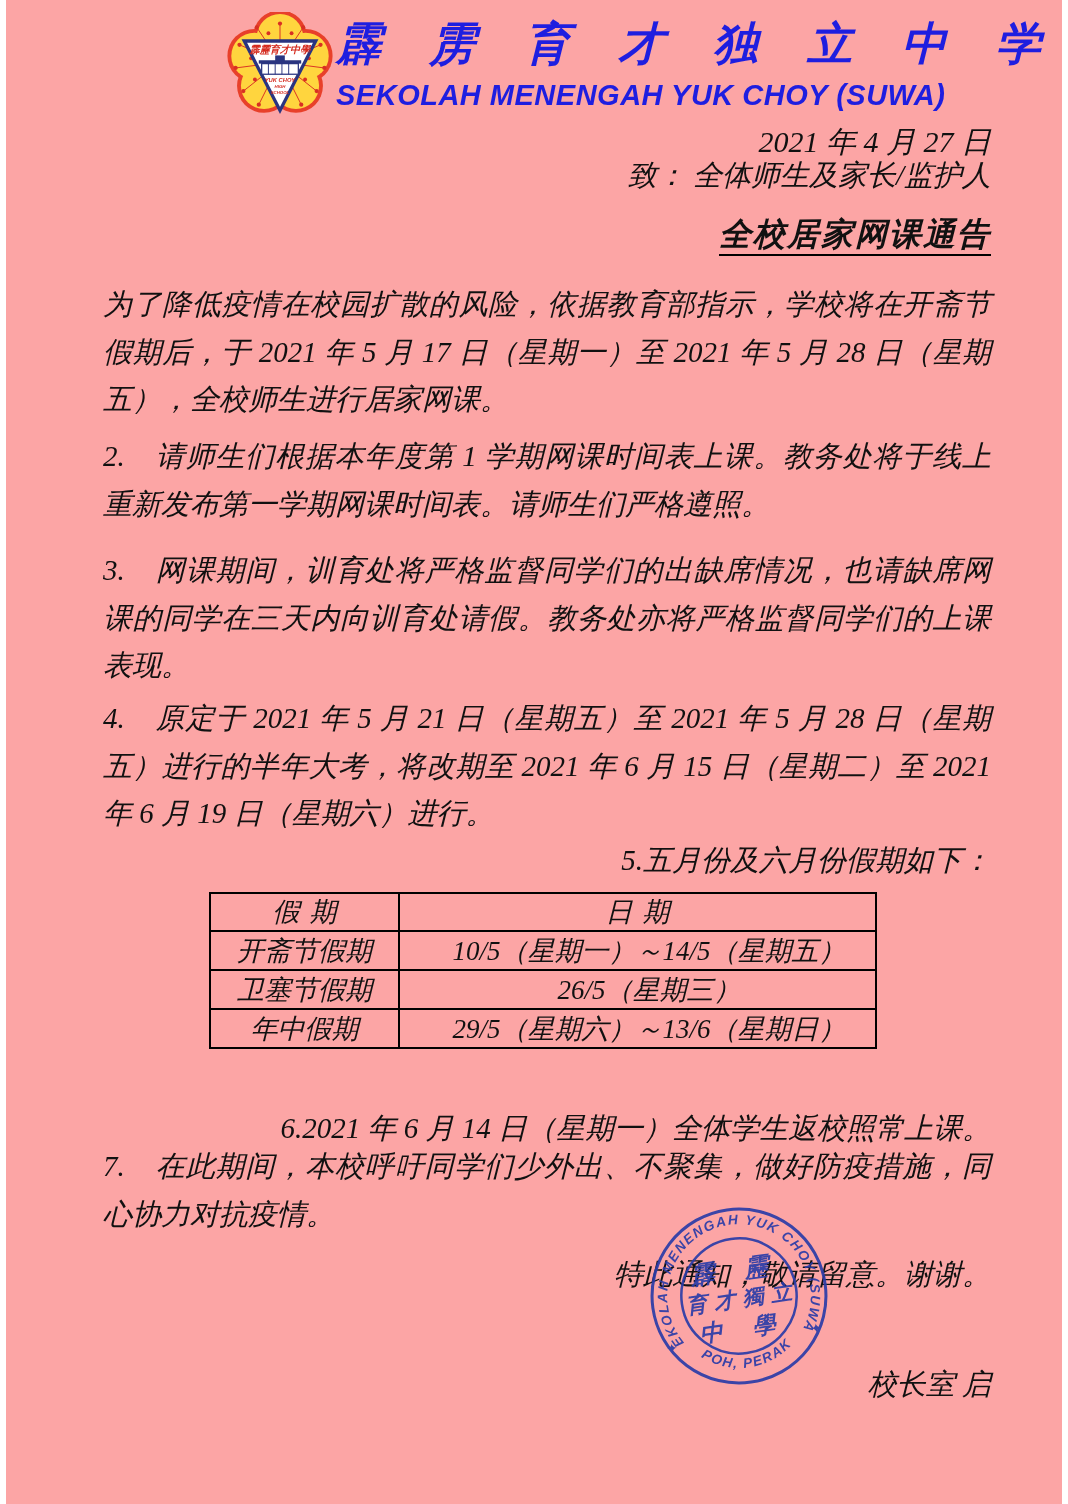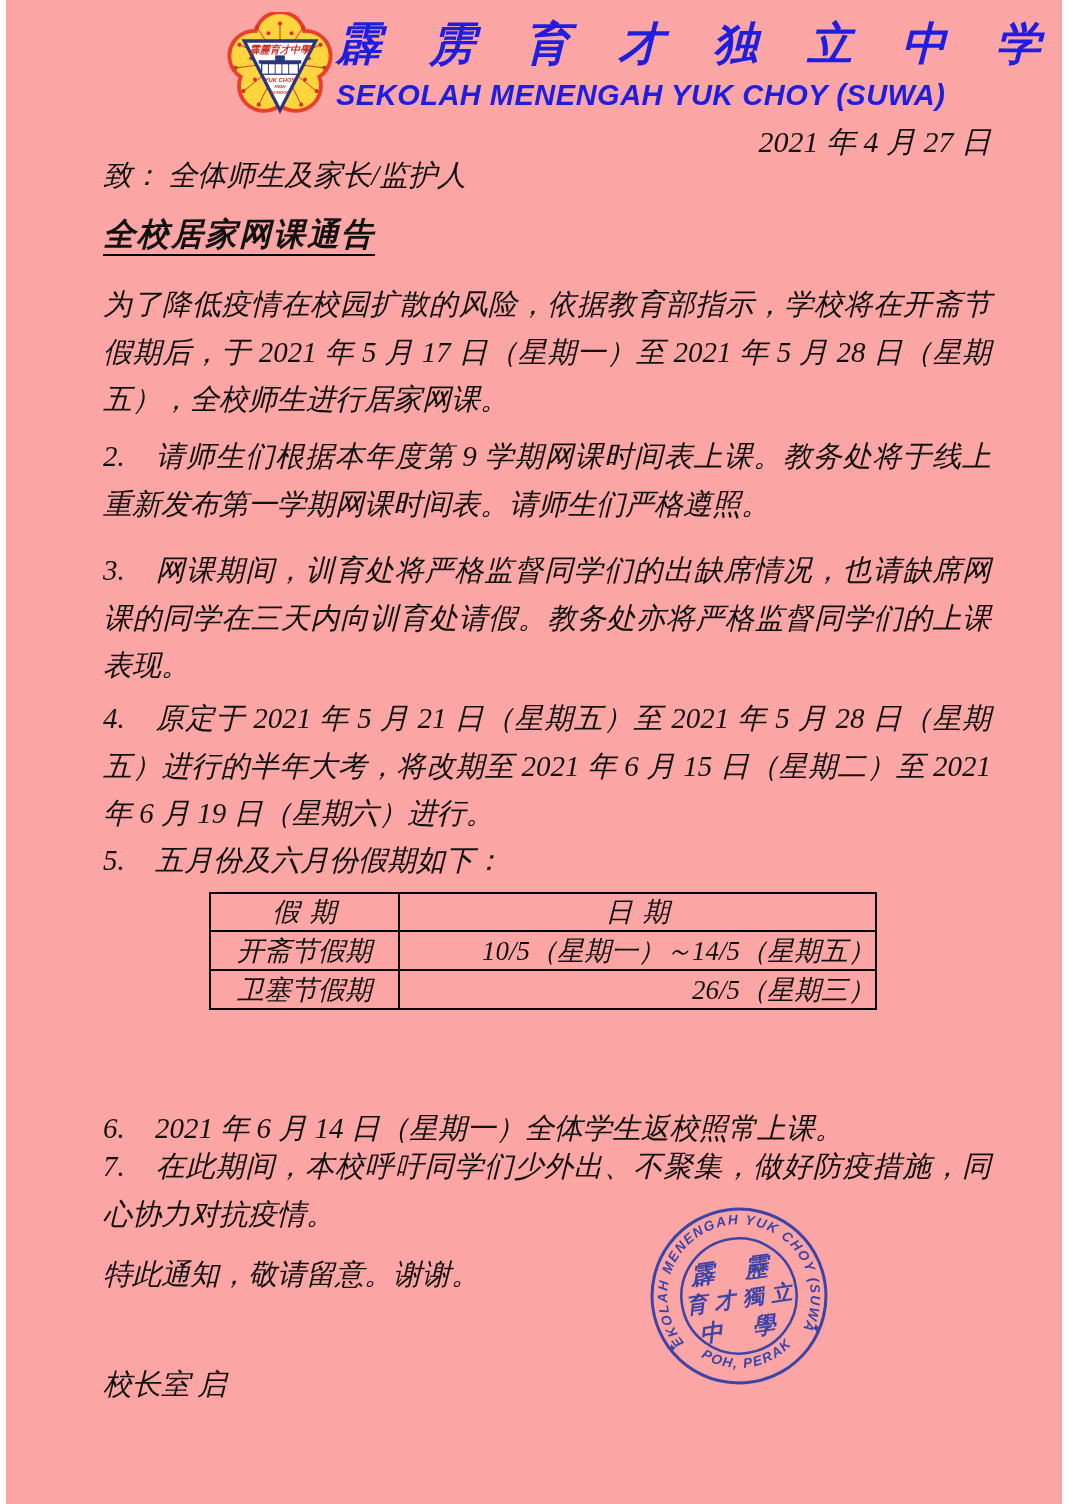--- a/index.html
+++ b/index.html
@@ -17,21 +17,21 @@
   .school-zh {
     color:#1e1ee0; font-size:45px; line-height:52px;
     letter-spacing:19px; font-weight:600; white-space:nowrap;
   }
   .school-ms {
     color:#1e1ee0; font-family:"Liberation Sans","DejaVu Sans",sans-serif;
     font-size:29px; line-height:34px; font-weight:700; letter-spacing:0.5px;
     margin-top:8px; white-space:nowrap;
   }
   
-  .block { position:absolute; left:97px; width:888px; font-size:29px; line-height:47.5px; }
+  .block { position:absolute; left:97px; width:888px; font-size:29px; line-height:47.5px;text-align:right; }
   .justify { text-align:justify; text-align-last:left; }
   .right { text-align:right; }
   .num { display:inline-block; width:52px; }
   .date-line { top:118px; font-size:30px; }
   .to-line   { top:152px; }
   .title-line{ top:212px; }
   .title-line span{
     display:inline-block; font-size:32px; font-weight:600; letter-spacing:2px;
     border-bottom:2.5px solid #000; line-height:40px;
   }
@@ -46,21 +46,21 @@
   .signature { top:1361px; }
   
   .holiday-table {
     position:absolute; left:203px; top:892px; width:668px;
     border-collapse:collapse; font-size:27px;
   }
   .holiday-table th, .holiday-table td { border:2.5px solid #000; }
   .holiday-table th { font-weight:normal; letter-spacing:10px; text-indent:10px; height:37px; text-align:center; }
   .holiday-table td { height:39px; }
   .holiday-table td.holiday { text-align:center; width:189px; }
-  .holiday-table td.dates   { text-align:right; padding-left:23px; }
+  .holiday-table td.dates   { text-align:center; padding-left:23px; }
   
   .stamp { position:absolute; left:642px; top:1205px; width:182px; height:182px; transform:rotate(-8deg); opacity:0.92; }
   .stamp text { fill:#2b3ca8; }
   .stamp .latin { font-family:"Liberation Sans","DejaVu Sans",sans-serif; font-weight:700; font-size:13.5px; letter-spacing:1.5px; }
   .stamp .cjk  { font-family:"Liberation Serif","DejaVu Serif",serif; font-weight:700; text-anchor:middle; }
 </style>
 </head>
 <body>
 
 <div class="page">
@@ -139,21 +139,21 @@
   <div class="block right date-line">2021 年 4 月 27 日</div>
   <div class="block to-line">致： 全体师生及家长/监护人</div>
   <div class="block title-line">
     <span>全校居家网课通告</span>
   </div>
 
   <div class="block justify p1">
     <span>为了降低疫情在校园扩散的风险，依据教育部指示，学校将在开斋节假期后，于 2021 年 5 月 17 日（星期一）至 2021 年 5 月 28 日（星期五），全校师生进行居家网课。</span>
   </div>
   <div class="block justify p2">
-    <span class="num">2.</span><span>请师生们根据本年度第 9 学期网课时间表上课。教务处将于线上重新发布第一学期网课时间表。请师生们严格遵照。</span>
+    <span class="num">2.</span><span>请师生们根据本年度第 1 学期网课时间表上课。教务处将于线上重新发布第一学期网课时间表。请师生们严格遵照。</span>
   </div>
   <div class="block justify p3">
     <span class="num">3.</span><span>网课期间，训育处将严格监督同学们的出缺席情况，也请缺席网课的同学在三天内向训育处请假。教务处亦将严格监督同学们的上课表现。</span>
   </div>
   <div class="block justify p4">
     <span class="num">4.</span><span>原定于 2021 年 5 月 21 日（星期五）至 2021 年 5 月 28 日（星期五）进行的半年大考，将改期至 2021 年 6 月 15 日（星期二）至 2021 年 6 月 19 日（星期六）进行。</span>
   </div>
   <div class="block p5">
     <span class="num">5.</span><span>五月份及六月份假期如下：</span>
   </div>
@@ -166,20 +166,24 @@
       </tr>
     </thead>
     <tbody>
       <tr>
         <td class="holiday">开斋节假期</td>
         <td class="dates">10/5（星期一）～14/5（星期五）</td>
       </tr>
       <tr>
         <td class="holiday">卫塞节假期</td>
         <td class="dates">26/5（星期三）</td>
+      </tr>
+      <tr>
+        <td class="holiday">年中假期</td>
+        <td class="dates">29/5（星期六）～13/6（星期日）</td>
       </tr>
     </tbody>
   </table>
 
   <div class="block p6">
     <span class="num">6.</span><span>2021 年 6 月 14 日（星期一）全体学生返校照常上课。</span>
   </div>
   <div class="block justify p7">
     <span class="num">7.</span><span>在此期间，本校呼吁同学们少外出、不聚集，做好防疫措施，同心协力对抗疫情。</span>
   </div>

